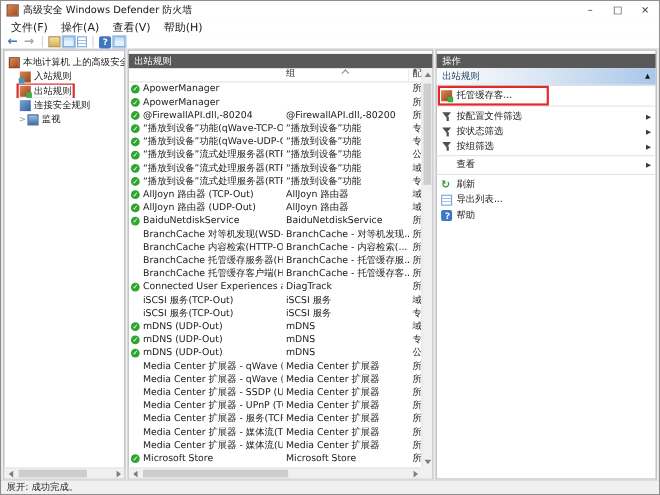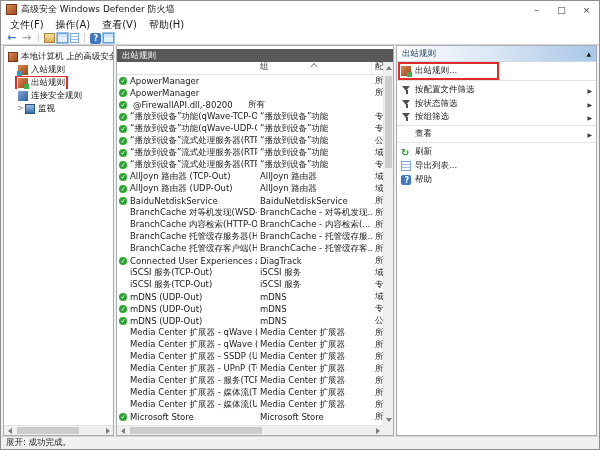--- a/index.html
+++ b/index.html
@@ -236,20 +236,21 @@
 
               <div class="lrow">
                 <span class="check on"></span>
                 <span class="cell-name">ApowerManager</span>
                 <span class="cell-group"></span>
                 <span class="cell-profile">所有</span>
               </div>
 
               <div class="lrow">
                 <span class="check on"></span>
+                <span class="cell-name">@FirewallAPI.dll,-80204</span>
                 <span class="cell-group">@FirewallAPI.dll,-80200</span>
                 <span class="cell-profile">所有</span>
               </div>
 
               <div class="lrow">
                 <span class="check on"></span>
                 <span class="cell-name">“播放到设备”功能(qWave-TCP-Out)</span>
                 <span class="cell-group">“播放到设备”功能</span>
                 <span class="cell-profile">专用, 公</span>
               </div>
@@ -452,30 +453,31 @@
             </span>
           <span class="hs-btn">
               <span class="tri-right"></span>
             </span>
         </div>
         <div class="sb-corner"></div>
       </div>
     </div>
 
     <div class="panel right-panel">
+      <div class="pane-titlebar">操作</div>
       <div class="section-hdr">
         <span>出站规则</span>
         <span class="collapse-btn">▲</span>
       </div>
       <div class="action-list">
 
           <div class="action-item sep-after">
             <span class="annot-wrap red-box">
               <span class="icon11" data-icon="new-rule-icon"></span>
-              <span>出站规则...</span>
+              <span>托管缓存客...</span>
             </span>
 
           </div>
 
           <div class="action-item">
             <span class="annot-wrap">
               <span class="icon11" data-icon="filter-icon"></span>
               <span>按配置文件筛选</span>
             </span>
             <span class="ai-arrow">▶</span>

